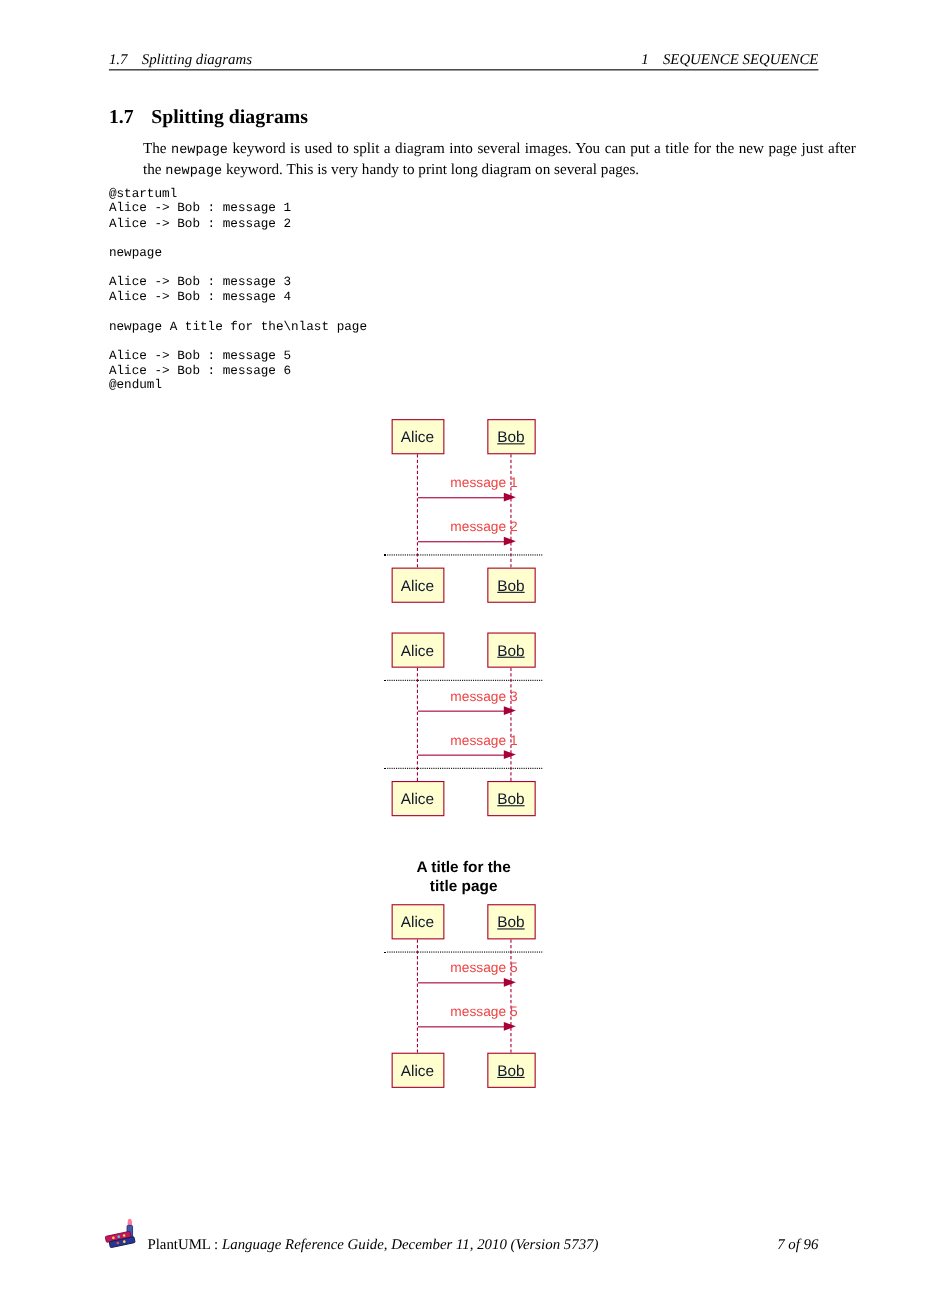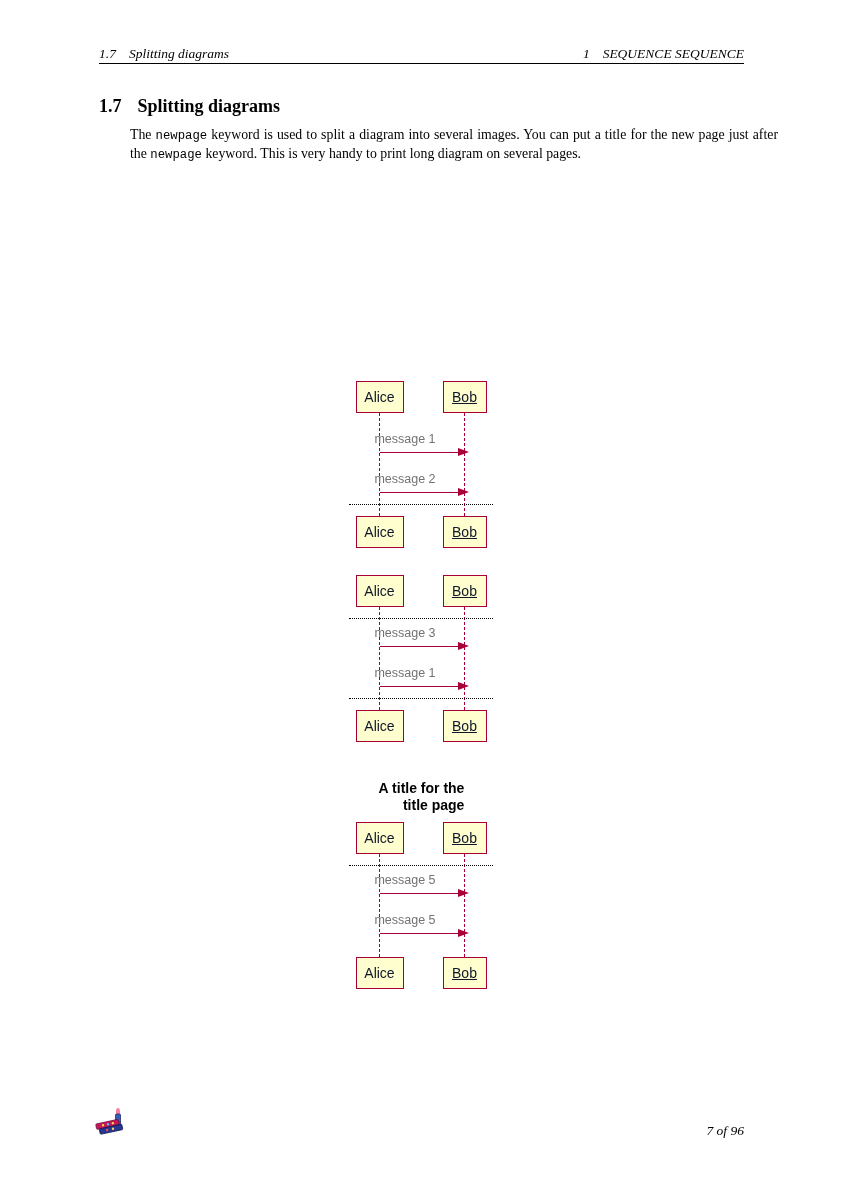--- a/index.html
+++ b/index.html
@@ -82,21 +82,21 @@
     height: 168px;
     font-family: "Liberation Sans", sans-serif;
   }
   .sd-1 { margin-bottom: 26px; }
   .sd-2 { margin-bottom: 37px; }
   .sd-title {
     font-family: "Liberation Sans", sans-serif;
     font-weight: bold;
     font-size: 14px;
     line-height: 16.5px;
-    text-align: right;
+    text-align: center;
     margin-bottom: 9px;
   }
   .actor {
     position: absolute;
     height: 32px;
     background: var(--actor-fill, #FEFECE);
     border: 1.5px solid var(--actor-border, #A80036);
     display: flex;
     align-items: center;
     justify-content: center;
@@ -119,25 +119,25 @@
   .sep {
     position: absolute;
     left: 2px; right: 4px;
     height: 0;
     border-top: 1px dotted var(--separator, #000);
   }
   .sep.sep-top    { top: 43px; }
   .sep.sep-bottom { top: 123px; }
   .msg-label {
     position: absolute;
-    left: 16px;
+    left: 51px;
     width: 85px;
     text-align: center;
     font-size: 12.5px;
-    color: #737373;
+    color: #ef4444;
   }
   .msg-label.m1 { top: 51px; }
   .msg-label.m2 { top: 91px; }
   .msg-arrow {
     position: absolute;
     left: 33px;
     width: 86px;
     height: 0;
     border-top: 1.5px solid var(--arrow, #A80036);
   }
@@ -183,20 +183,34 @@
     </span>
   </div>
   <hr class="header-rule">
 
   <div class="section-heading">
     <span class="sec-num">1.7</span><span>Splitting diagrams</span>
   </div>
 
   <p class="body-par"><span>The </span><span class="mono">newpage</span><span> keyword is used to split a diagram into several images. You can put a title for the new page just after the </span><span class="mono">newpage</span><span> keyword. This is very handy to print long diagram on several pages.</span></p>
 
+  <pre class="code-block">@startuml
+Alice -&gt; Bob : message 1
+Alice -&gt; Bob : message 2
+
+newpage
+
+Alice -&gt; Bob : message 3
+Alice -&gt; Bob : message 4
+
+newpage A title for the\nlast page
+
+Alice -&gt; Bob : message 5
+Alice -&gt; Bob : message 6
+@enduml</pre>
 
   <div class="diagram-stack">
 
     <div class="sd sd-1">
       <div class="actor left top-row">Alice</div>
       <div class="actor right top-row">Bob</div>
       <div class="lifeline ll-left"></div>
       <div class="lifeline ll-right"></div>
       <div class="msg-label m1">message 1</div>
       <div class="msg-arrow a1"></div>
@@ -252,16 +266,21 @@
           <rect x="2" y="15" width="23" height="5.5" rx="1" fill="#c2185b" stroke="#7a0f3a" stroke-width="0.8"></rect>
           <rect x="4.5" y="20.5" width="23" height="5.5" rx="1" fill="#283593" stroke="#141b52" stroke-width="0.8"></rect>
           <circle cx="9" cy="17.7" r="1.2" fill="#ffd54f"></circle>
           <circle cx="14" cy="17.7" r="1.2" fill="#4fc3f7"></circle>
           <circle cx="19" cy="17.7" r="1.2" fill="#ffd54f"></circle>
           <circle cx="12" cy="23.2" r="1.2" fill="#ef5350"></circle>
           <circle cx="18" cy="23.2" r="1.2" fill="#ffd54f"></circle>
         </g>
       </svg>
     </span>
+    <span class="footer-text">
+      <span>PlantUML</span>
+      <span>:</span>
+      <span class="doc-title">Language Reference Guide, December 11, 2010 (Version 5737)</span>
+    </span>
     <span class="page-indicator">7 of 96</span>
   </div>
 
 </div>
 
 </body></html>

